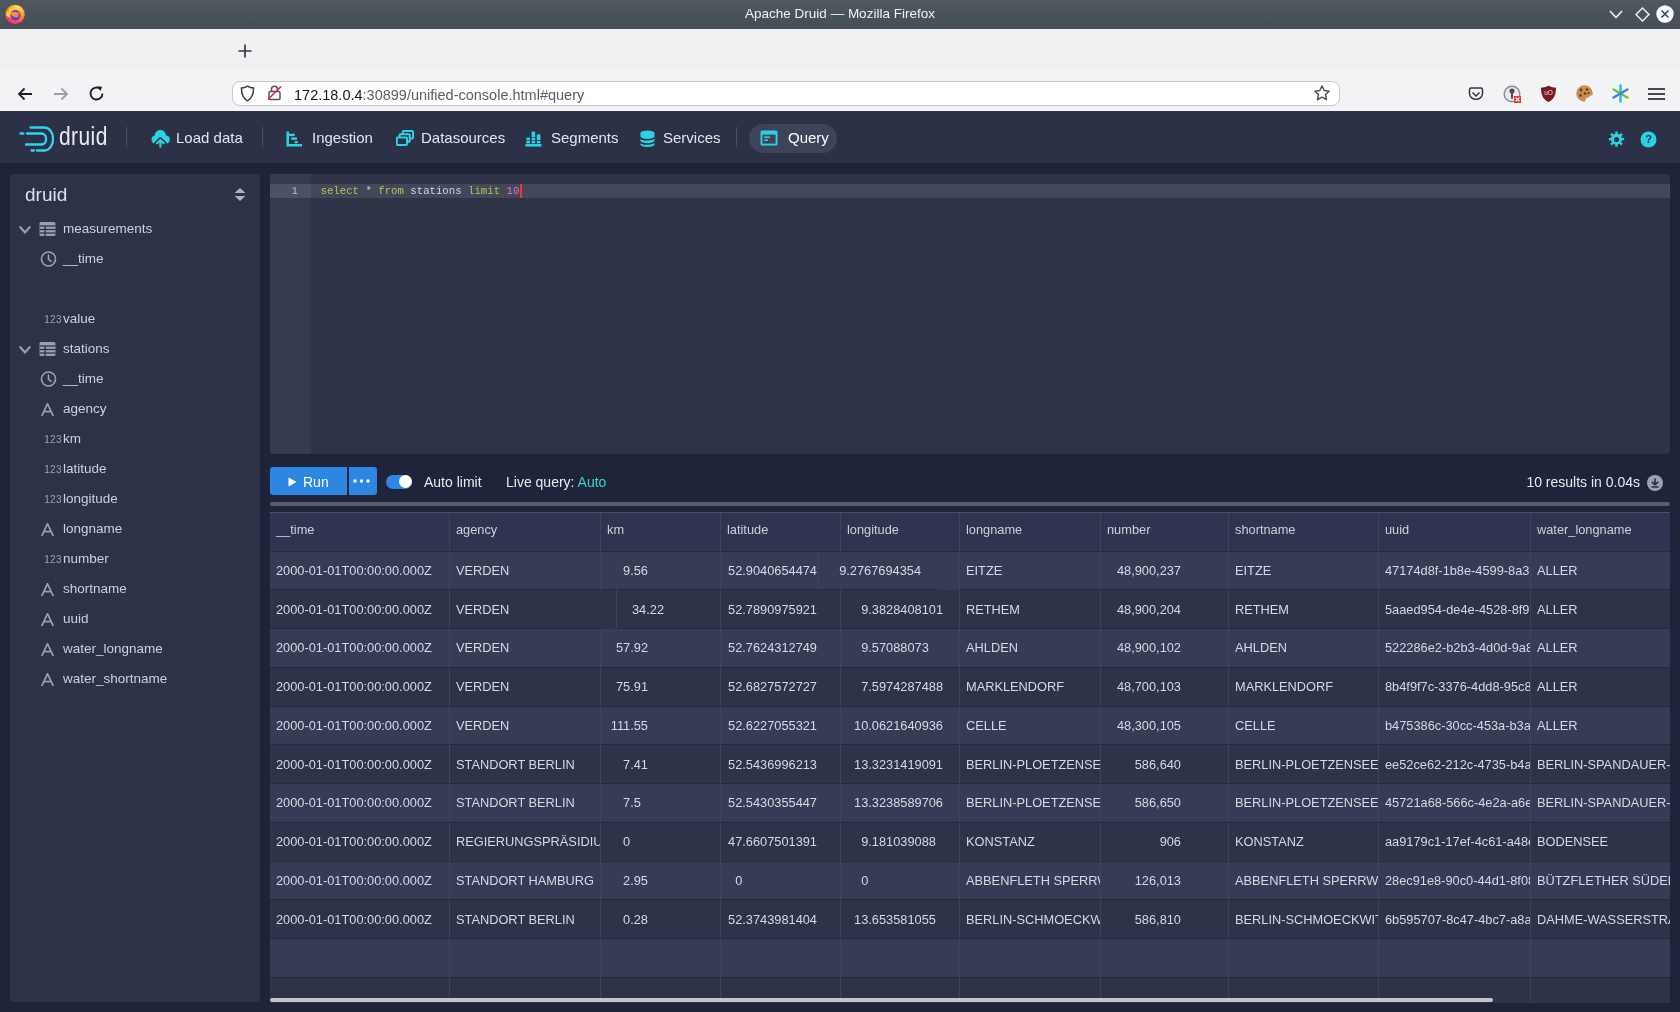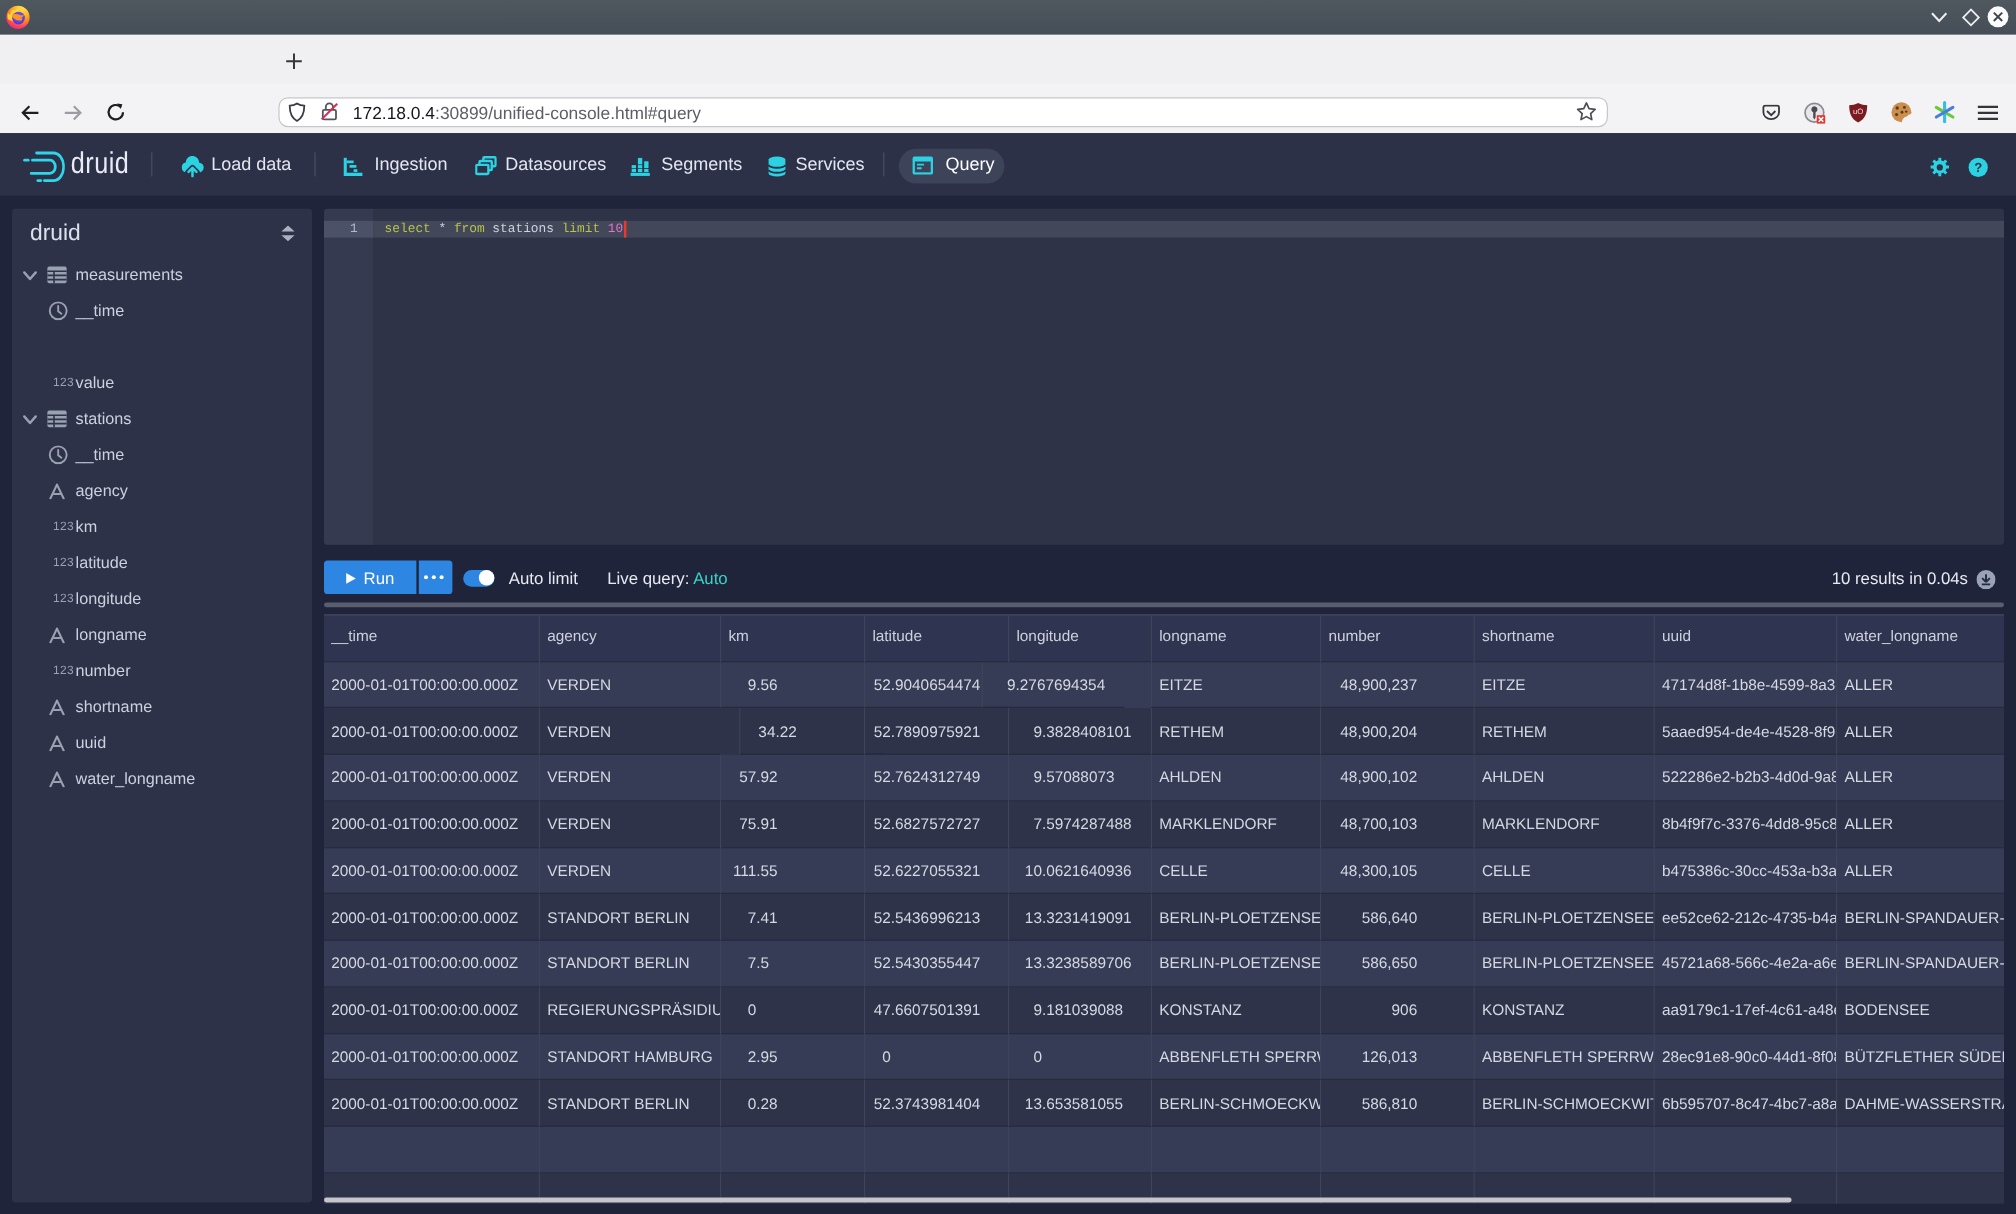--- a/index.html
+++ b/index.html
@@ -70,20 +70,21 @@
 .cell.first { border-left:none; }
 .hrow .cell { color:#ccd1dd; border-bottom:1px solid #252a3c; align-items:flex-start; padding-top:9px; }
 .drow .cell { border-bottom:1px solid #252a3c; }
 .numblock { display:inline-block; text-align:right; white-space:pre; }
 #hthumb { position:absolute; left:270px; top:887px; width:1223px; height:4px; background:#c5c6cb;
   border-radius:2px; }
 </style>
 </head>
 <body>
 <div id="titlebar">
+  <div id="titletext">Apache Druid — Mozilla Firefox</div>
     <svg class="abs" style="left:4px;top:3px" width="22" height="22" viewBox="0 0 22 22">
 <defs>
 <radialGradient id="ffo" cx="68%" cy="12%" r="100%">
  <stop offset="0%" stop-color="#ffe14d"></stop>
           <stop offset="28%" stop-color="#ffbd2e"></stop>
  <stop offset="55%" stop-color="#ff8a1b"></stop>
           <stop offset="80%" stop-color="#ff3b63"></stop>
  <stop offset="100%" stop-color="#e9257b"></stop>
 </radialGradient>
 <radialGradient id="ffp" cx="50%" cy="40%" r="65%">
@@ -373,20 +374,29 @@
 </div>
 <div class="trow" style="top:460px">
 <svg class="abs" style="left:30px;top:9px" width="15" height="13" viewBox="0 0 15 13">
           <g fill="none" stroke="#99a1b3" stroke-width="1.7">
             <path d="M1.7 13 L7.5 0.8 L13.3 13"></path>
             <path d="M4.2 8.6 H10.8"></path>
           </g>
         </svg>
 <div class="tlabel">water_longname</div>
 </div>
+<div class="trow" style="top:490px">
+<svg class="abs" style="left:30px;top:9px" width="15" height="13" viewBox="0 0 15 13">
+          <g fill="none" stroke="#99a1b3" stroke-width="1.7">
+            <path d="M1.7 13 L7.5 0.8 L13.3 13"></path>
+            <path d="M4.2 8.6 H10.8"></path>
+          </g>
+        </svg>
+<div class="tlabel">water_shortname</div>
+</div>
     </div>
   <div id="editor">
     <div id="gutter"></div>
     <div id="gutln">1</div>
     <div id="curline"></div>
     <div id="code"><span class="kw">select</span> * <span class="kw">from</span> stations <span class="kw">limit</span> <span class="num">10</span></div>
     <div id="cursor"></div>
   </div>
   <div id="runbtn"></div>
   <div id="dotsbtn"></div>

